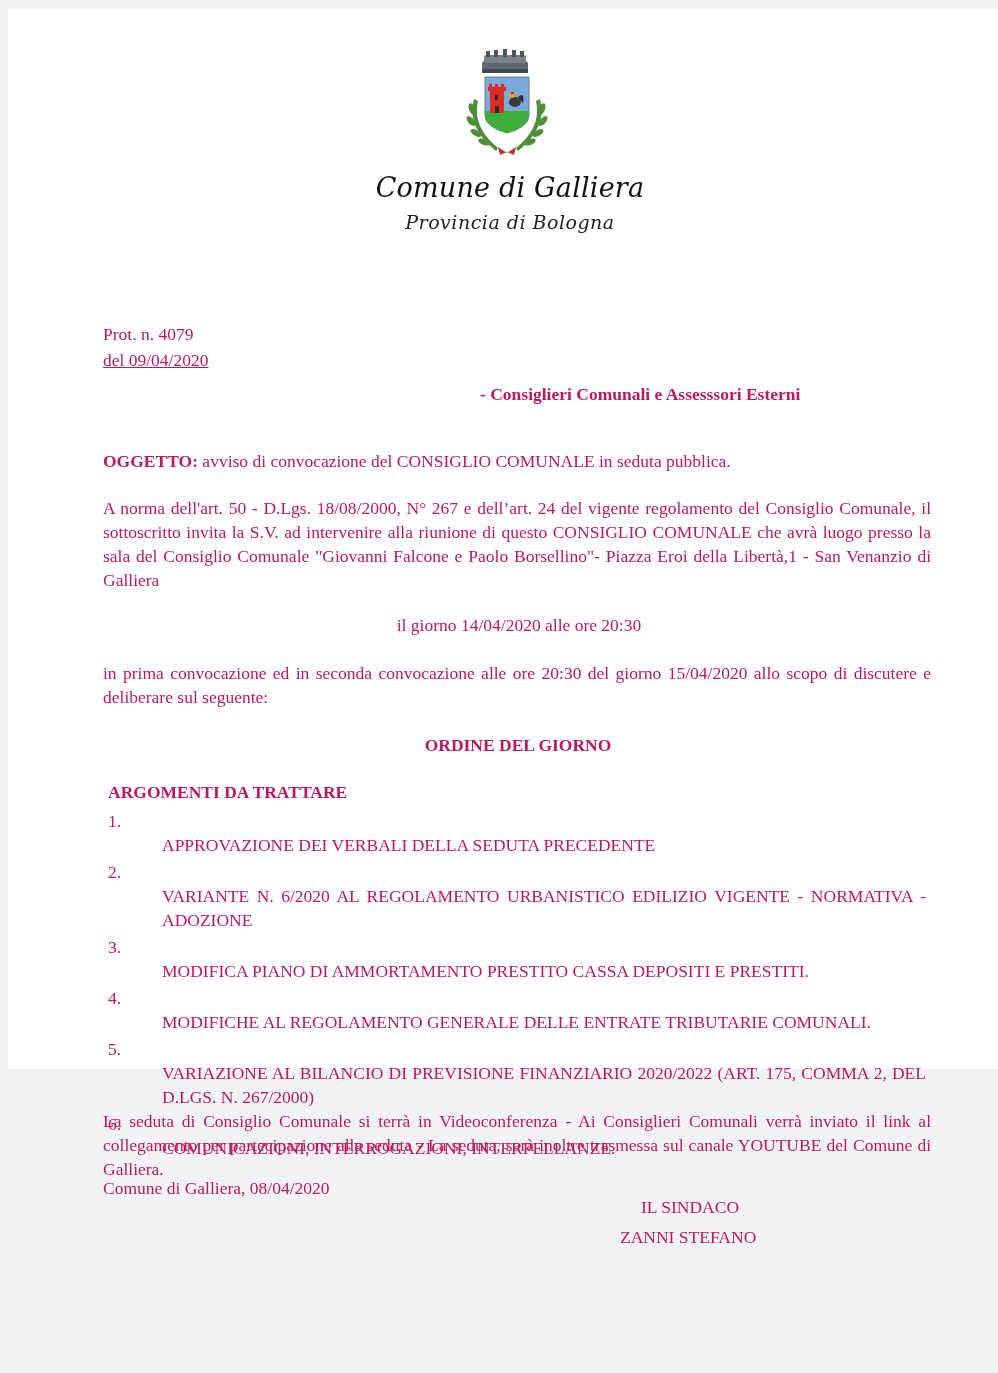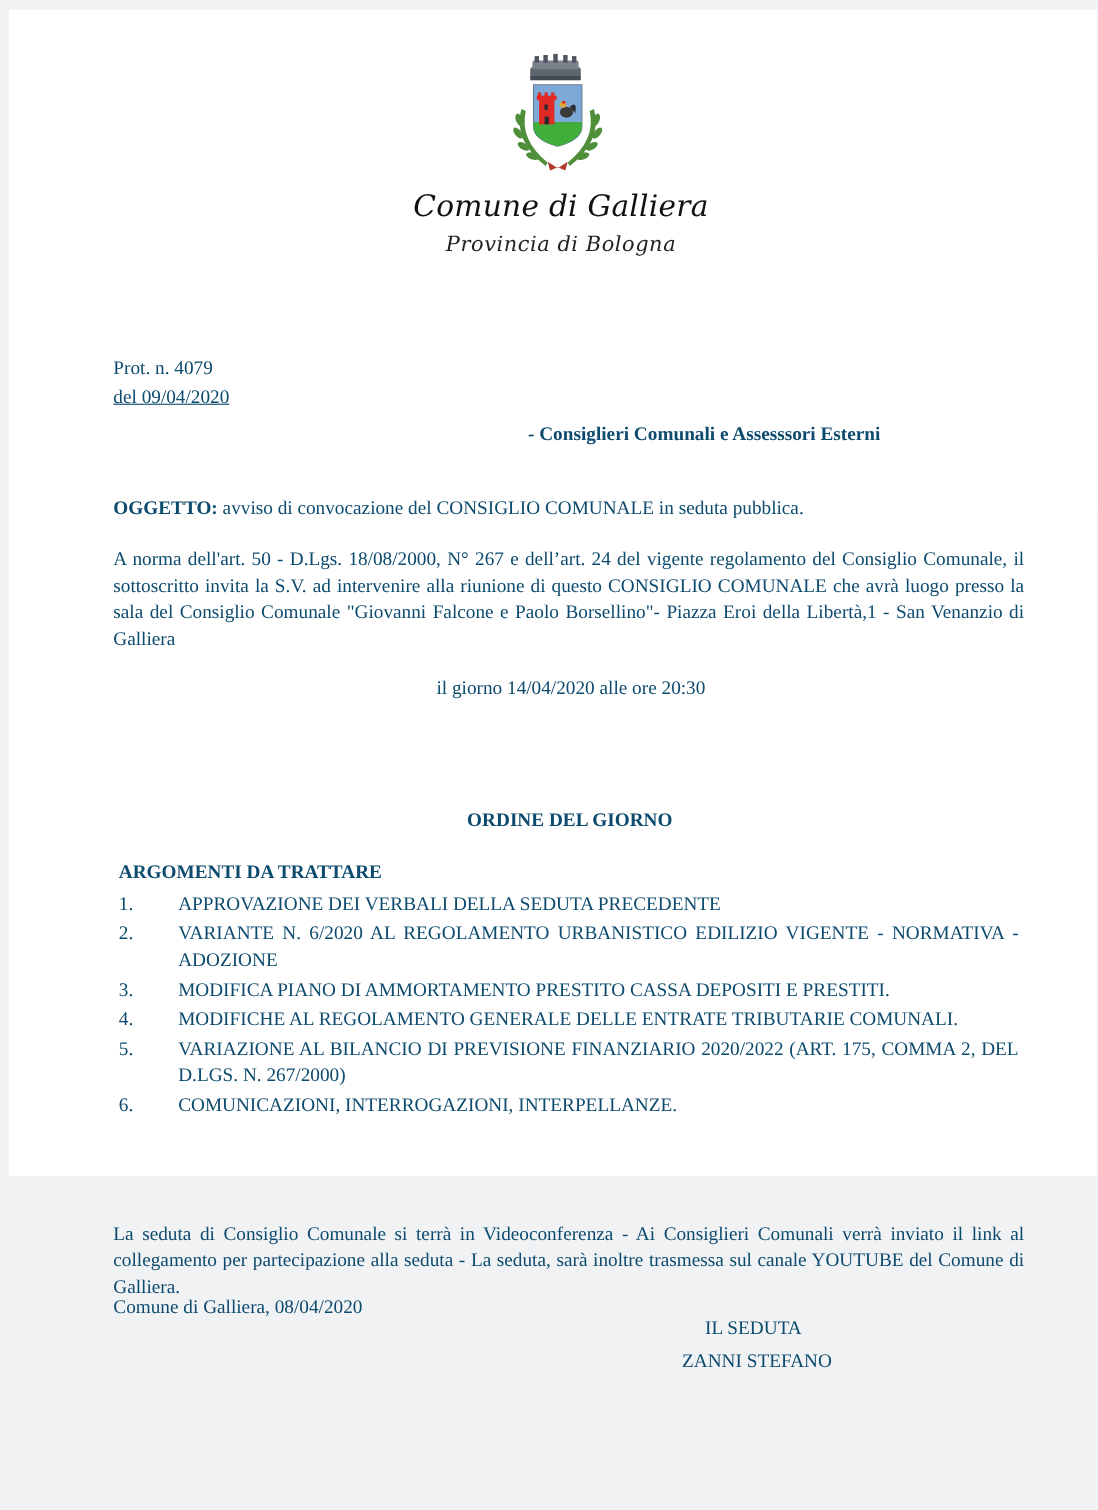--- a/index.html
+++ b/index.html
@@ -19,36 +19,36 @@
   .title {
     left: 0; width: 1004px; top: 163px; text-align: center;
     font-family: "DejaVu Serif", serif; font-style: italic;
     font-size: 27px; letter-spacing: 0.2px; color: #111;
   }
   .subtitle {
     left: 0; width: 1004px; top: 202px; text-align: center;
     font-family: "DejaVu Serif", serif; font-style: italic;
     font-size: 19px; color: #222; letter-spacing: 0.5px;
   }
-  .t { font-size: 17.5px; line-height: 24px; color: #0c4a6e; }
+  .t { font-size: 17.5px; line-height: 24px; color: #be185d; }
   .b { font-weight: bold; }
   .justify { text-align: justify; text-align-last: left; }
   .prot { left: 95px; top: 313px; }
   .del { left: 95px; top: 339px; text-decoration: underline; }
   .recip { left: 472px; top: 373px; }
   .ogg { left: 95px; top: 440px; }
   .para1 { left: 95px; top: 487px; width: 828px; }
   .giorno { left: 0; width: 1022px; top: 604px; text-align: center; }
   .para2 { left: 95px; top: 652px; width: 828px; }
   .odg { left: 0; width: 1020px; top: 724px; text-align: center; }
   .arg { left: 100px; top: 771px; }
   .list { left: 100px; top: 800px; width: 818px; }
   .li { display: flex; margin-bottom: 3px; }
   .li .num { width: 54px; flex: none; }
-  .li .txt { flex: 1; text-align: justify; text-align-last: left; }
+  .li .txt { flex: 1; text-align: justify; text-align-last: left; margin-top: 24px; }
   .para3 { left: 95px; top: 1100px; width: 828px; }
   .para4 { left: 95px; top: 1115px; width: 828px; }
   .firma-data { left: 95px; top: 1167px; }
   .sindaco { left: 633px; top: 1186px; }
   .nome { left: 612px; top: 1216px; }
 </style>
 </head>
 <body>
 
 <div class="page">
@@ -113,20 +113,21 @@
   <div class="abs t b recip">- Consiglieri Comunali e Assesssori Esterni</div>
 
   <div class="abs t ogg">
     <span class="b">OGGETTO:</span><span> avviso di convocazione del CONSIGLIO COMUNALE in seduta pubblica.</span>
   </div>
 
   <div class="abs t justify para1">A norma dell'art. 50 - D.Lgs. 18/08/2000, N° 267 e dell’art. 24 del vigente regolamento del Consiglio Comunale, il sottoscritto invita la S.V. ad intervenire alla riunione di questo CONSIGLIO COMUNALE che avrà luogo presso la sala del Consiglio Comunale "Giovanni Falcone e Paolo Borsellino"- Piazza Eroi della Libertà,1 - San Venanzio di Galliera</div>
 
   <div class="abs t giorno">il giorno 14/04/2020 alle ore 20:30</div>
 
+  <div class="abs t justify para2">in prima convocazione ed in seconda convocazione alle ore 20:30 del giorno 15/04/2020 allo scopo di discutere e deliberare sul seguente:</div>
 
   <div class="abs t b odg">ORDINE DEL GIORNO</div>
   <div class="abs t b arg">ARGOMENTI DA TRATTARE</div>
 
   <div class="abs t list">
     <div class="li">
       <span class="num">1.</span>
       <span class="txt">APPROVAZIONE DEI VERBALI DELLA SEDUTA PRECEDENTE</span>
     </div>
     <div class="li">
@@ -147,16 +148,16 @@
     </div>
     <div class="li">
       <span class="num">6.</span>
       <span class="txt">COMUNICAZIONI, INTERROGAZIONI, INTERPELLANZE.</span>
     </div>
   </div>
 
   <div class="abs t justify para3">La seduta di Consiglio Comunale si terrà in Videoconferenza -  Ai Consiglieri Comunali verrà inviato il link al collegamento  per partecipazione alla seduta - La seduta, sarà inoltre trasmessa sul canale YOUTUBE del Comune di Galliera.</div>
 
   <div class="abs t firma-data">Comune di Galliera, 08/04/2020</div>
-  <div class="abs t sindaco">IL SEDUTA</div>
+  <div class="abs t sindaco">IL SINDACO</div>
   <div class="abs t nome">ZANNI STEFANO</div>
 
 </div>
 
 </body></html>

